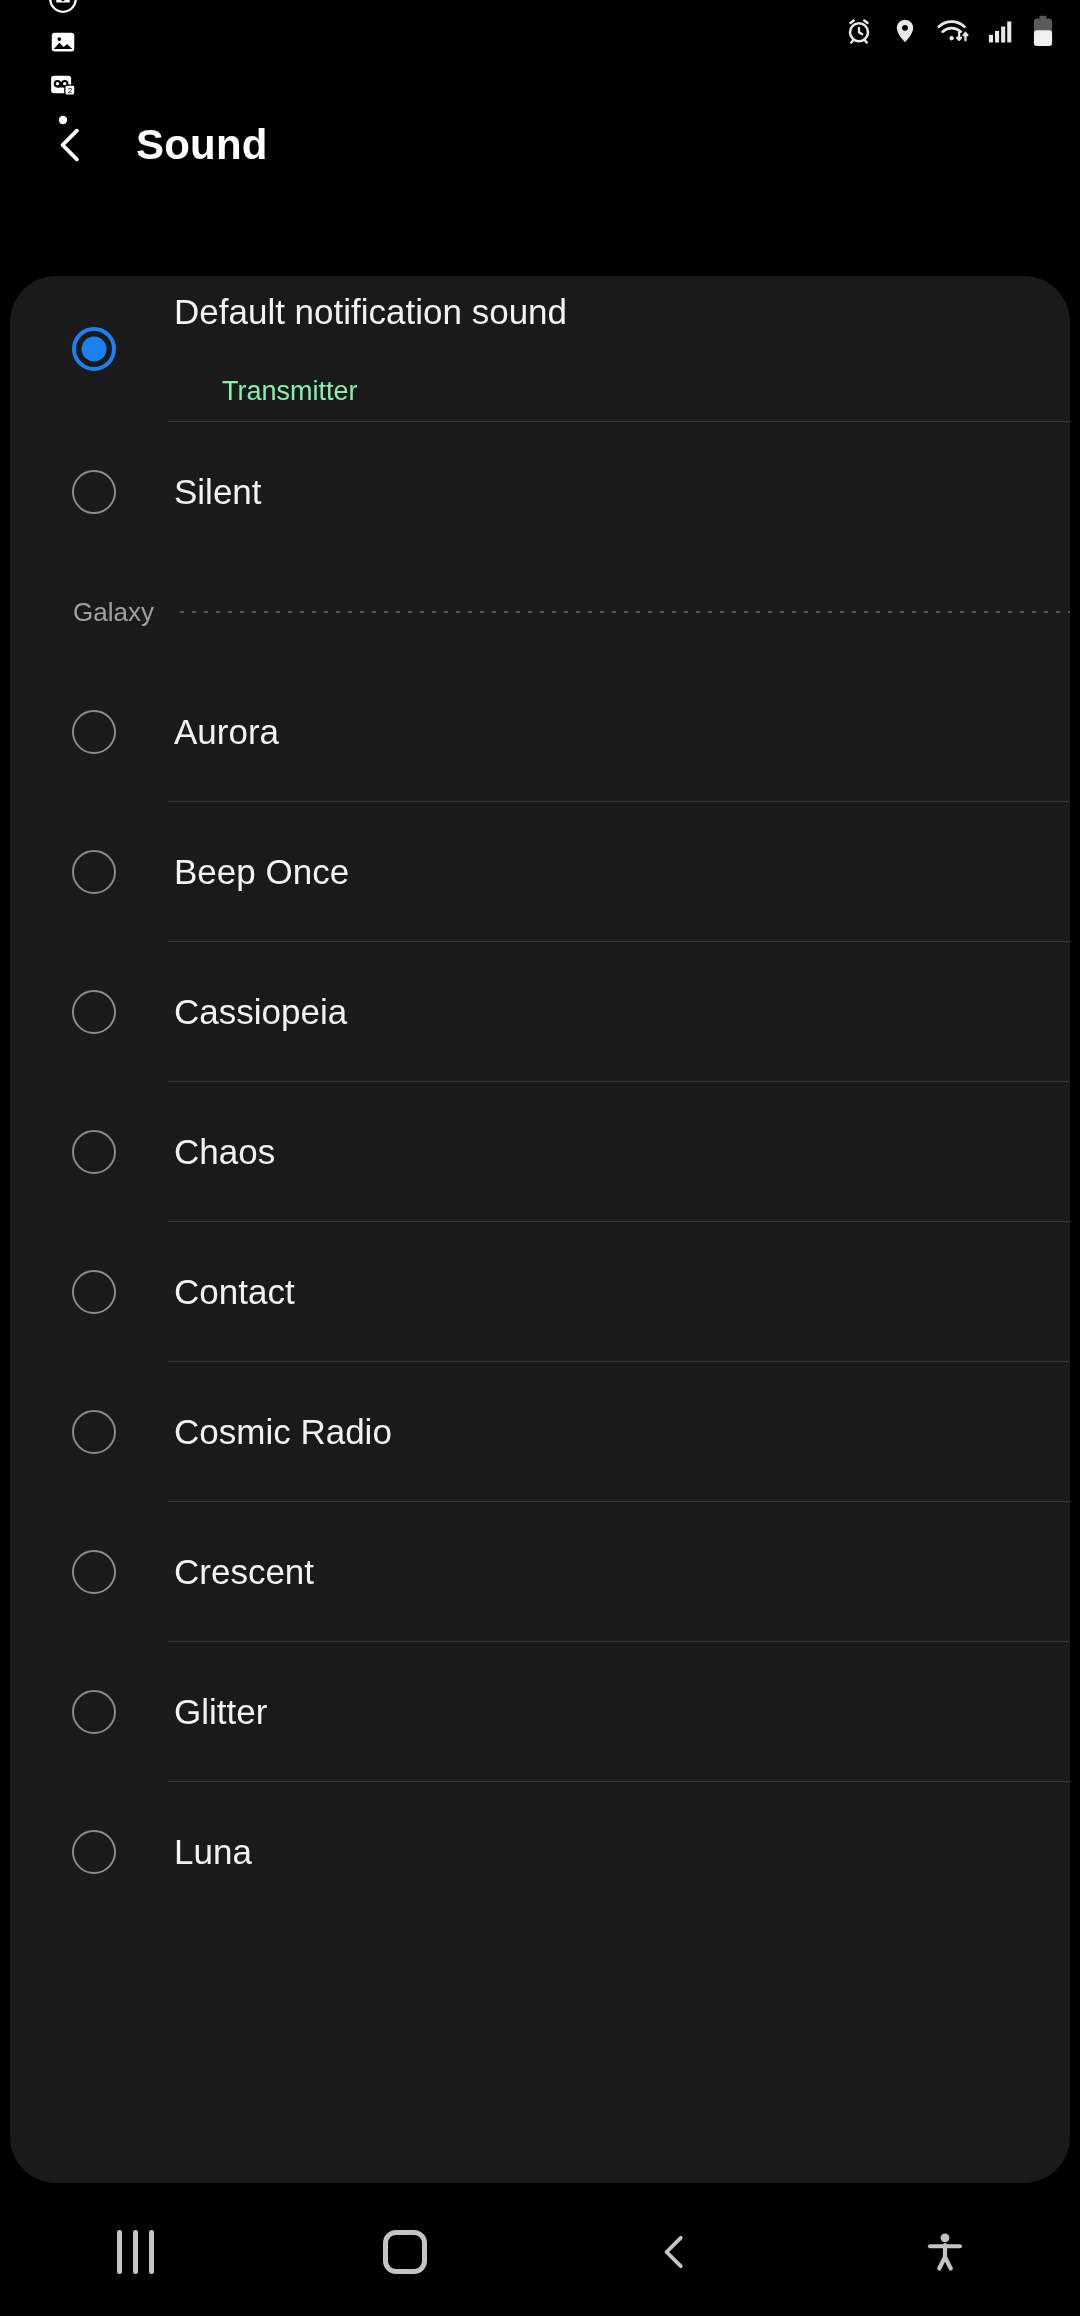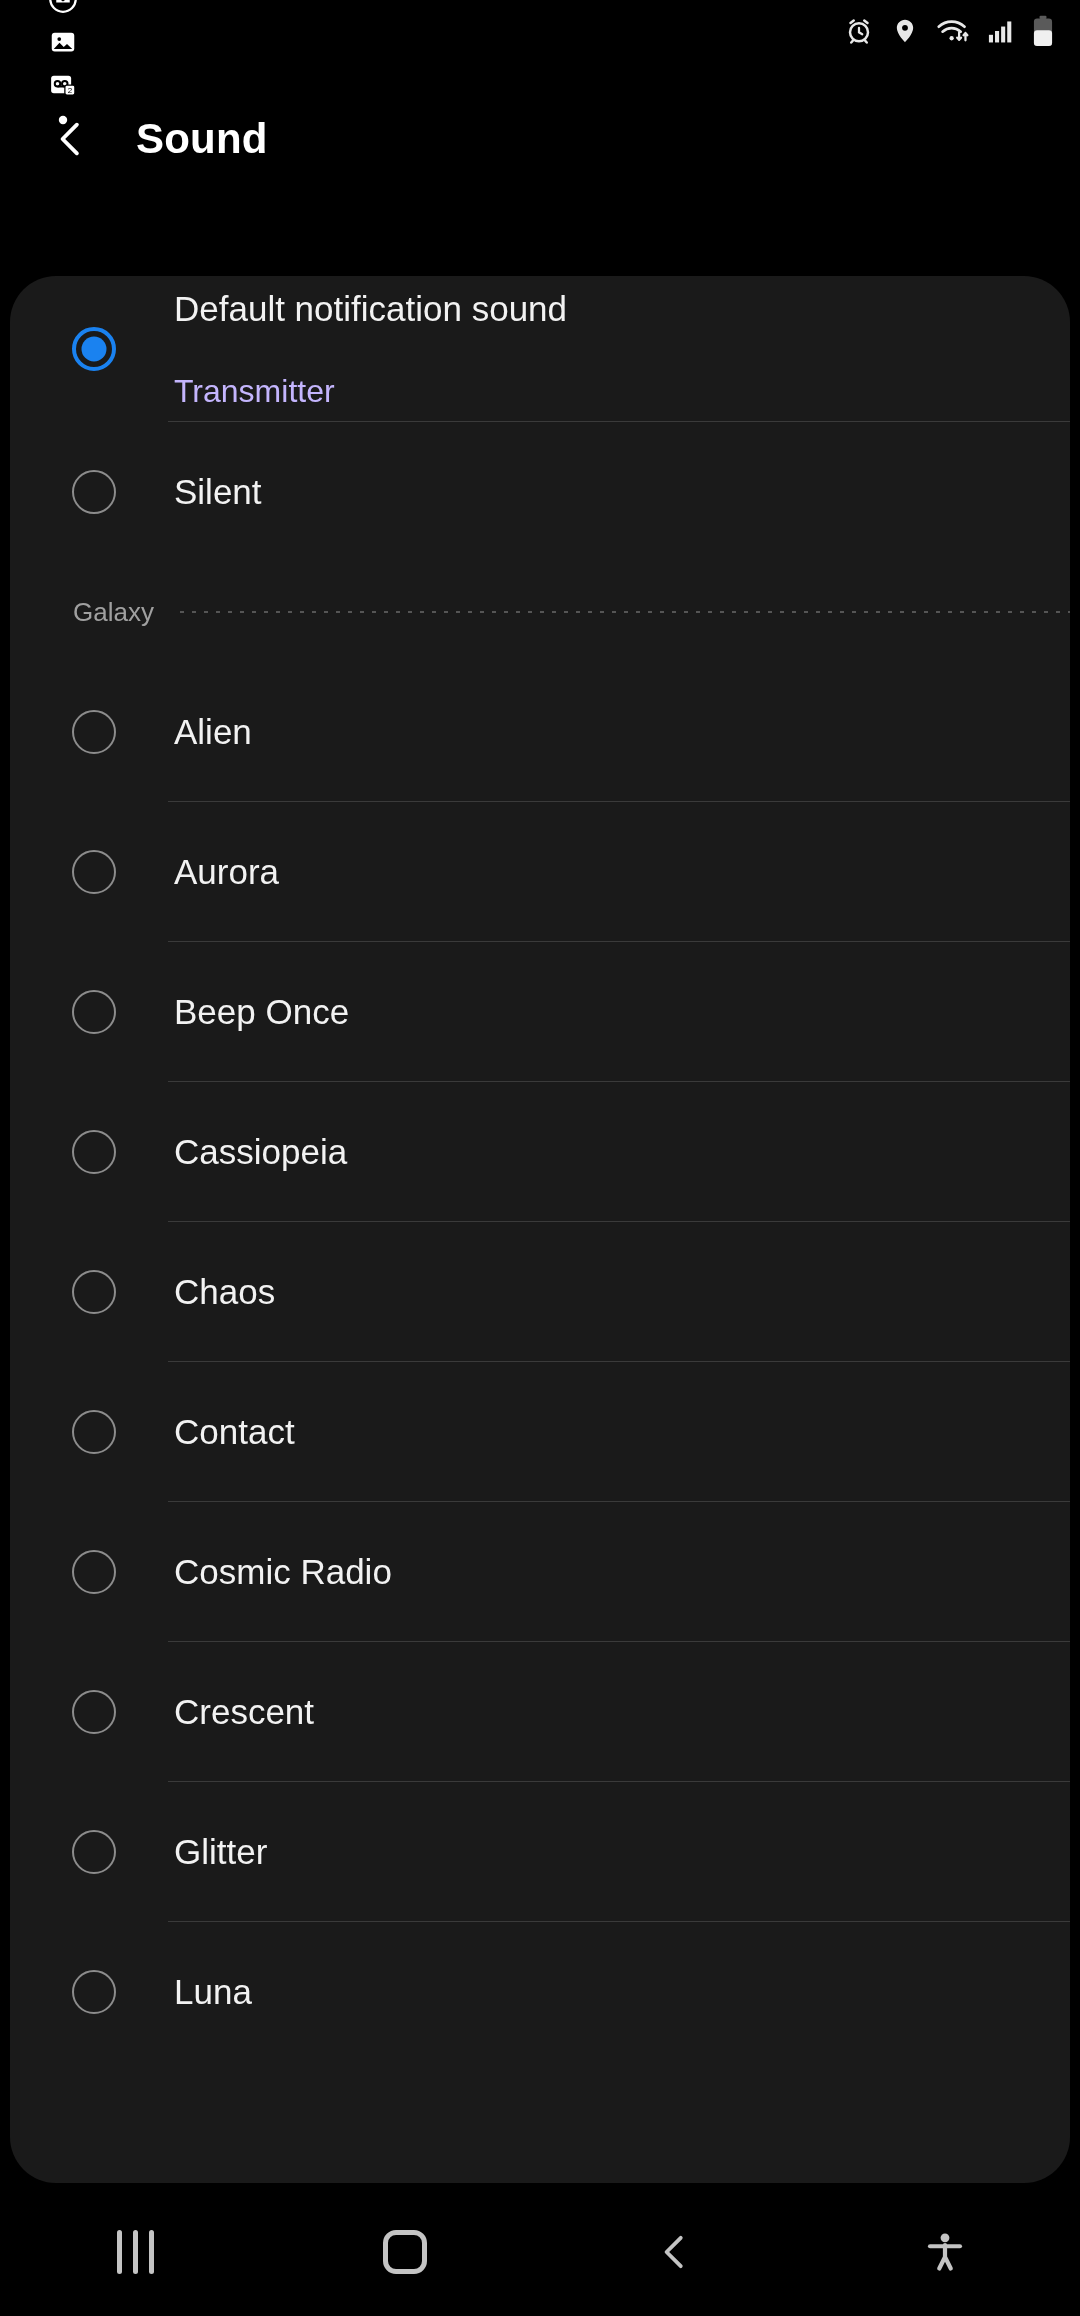--- a/index.html
+++ b/index.html
@@ -17,21 +17,21 @@
     display:flex; align-items:center; justify-content:space-between;
     padding:0 26px 0 32px;
   }
   .status-left { display:flex; align-items:center; gap:13px;flex-direction:column; }
   .status-right { display:flex; align-items:center; gap:17px; }
   .clock { color:#fff; font-size:31px; letter-spacing:0.3px; }
   .sicon { display:block; }
 
   
   .header {
-    position:absolute; top:84px; left:0; width:1080px; height:110px;
+    position:absolute; top:90px; left:0; width:1080px; height:110px;
     display:flex; align-items:center; padding-left:42px;
   }
   .back-btn {
     width:58px; height:58px; display:flex; align-items:center; justify-content:center;
   }
   .page-title {
     color:#fff; font-size:42px; font-weight:bold; margin-left:36px; letter-spacing:0.2px;
   }
 
   
@@ -62,21 +62,21 @@
   }
   .radio.checked::after {
     content:""; position:absolute;
     top:50%; left:50%; transform:translate(-50%,-50%);
     width:25px; height:25px; border-radius:50%;
     background:#1a82f0;
   }
 
   .row-text { margin-left:58px; display:flex; flex-direction:column; justify-content:flex-start;gap:36px; }
   .row-title { color:#f2f2f2; font-size:35px; line-height:1.18; }
-  .row-sub { color:#c4b5fd; font-size:32px; margin-top:7px; }
+  .row-sub { color:#86efac; font-size:27px; margin-top:7px;margin-left:48px; }
 
   .divider {
     position:absolute; left:158px; right:0; bottom:0;
     height:1px; background:#3a3a3a;
   }
 
   .section-header {
     display:flex; align-items:center;
     height:100px;
     padding-left:63px;
@@ -190,27 +190,20 @@
     </div>
 
     <div class="section-header">
       <span class="section-label">Galaxy</span>
       <span class="section-dots"></span>
     </div>
 
     <div class="row">
       <div class="radio"></div>
       <div class="row-text">
-        <div class="row-title">Alien</div>
-      </div>
-      <div class="divider"></div>
-    </div>
-    <div class="row">
-      <div class="radio"></div>
-      <div class="row-text">
         <div class="row-title">Aurora</div>
       </div>
       <div class="divider"></div>
     </div>
     <div class="row">
       <div class="radio"></div>
       <div class="row-text">
         <div class="row-title">Beep Once</div>
       </div>
       <div class="divider"></div>

